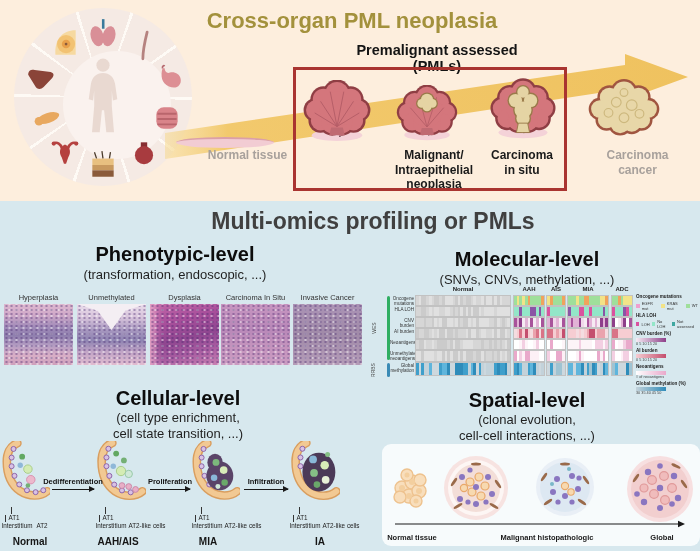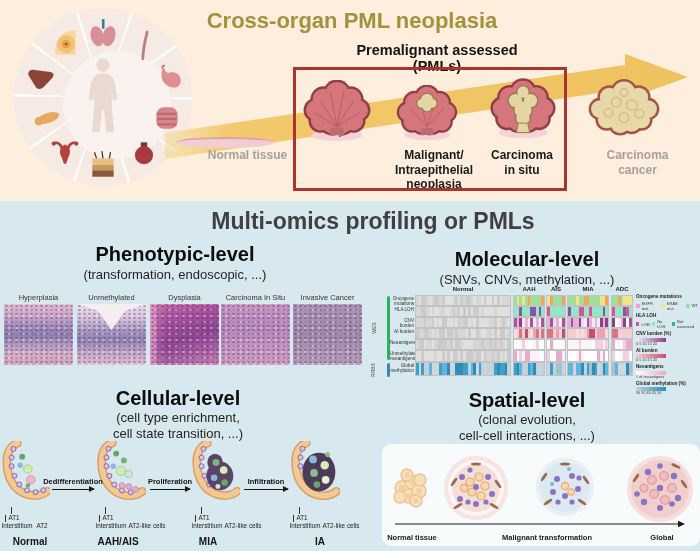--- a/index.html
+++ b/index.html
@@ -1218,17 +1218,17 @@
         <g fill="#9a6a4a">
           <ellipse cx="254" cy="34" rx="5" ry="1.5" transform="rotate(-55 254 34)"></ellipse>
           <ellipse cx="302" cy="40" rx="5" ry="1.5" transform="rotate(55 302 40)"></ellipse>
           <ellipse cx="294" cy="22" rx="5" ry="1.5" transform="rotate(25 294 22)"></ellipse>
         </g>
 
         <line x1="13" y1="80" x2="296" y2="80" stroke="#1a1a1a" stroke-width="1.2"></line>
         <polygon points="296,76.8 303,80 296,83.2" fill="#1a1a1a"></polygon>
       </svg>
       <div class="sp-label" style="left:0px;width:60px;">Normal tissue</div>
-      <div class="sp-label" style="left:100px;width:130px;">Malignant transformation</div>
+      <div class="sp-label" style="left:100px;width:130px;">Malignant histopathologic</div>
       <div class="sp-label" style="left:250px;width:60px;">Global</div>
     </div>
   </section>
 </div>
 
 </body></html>

